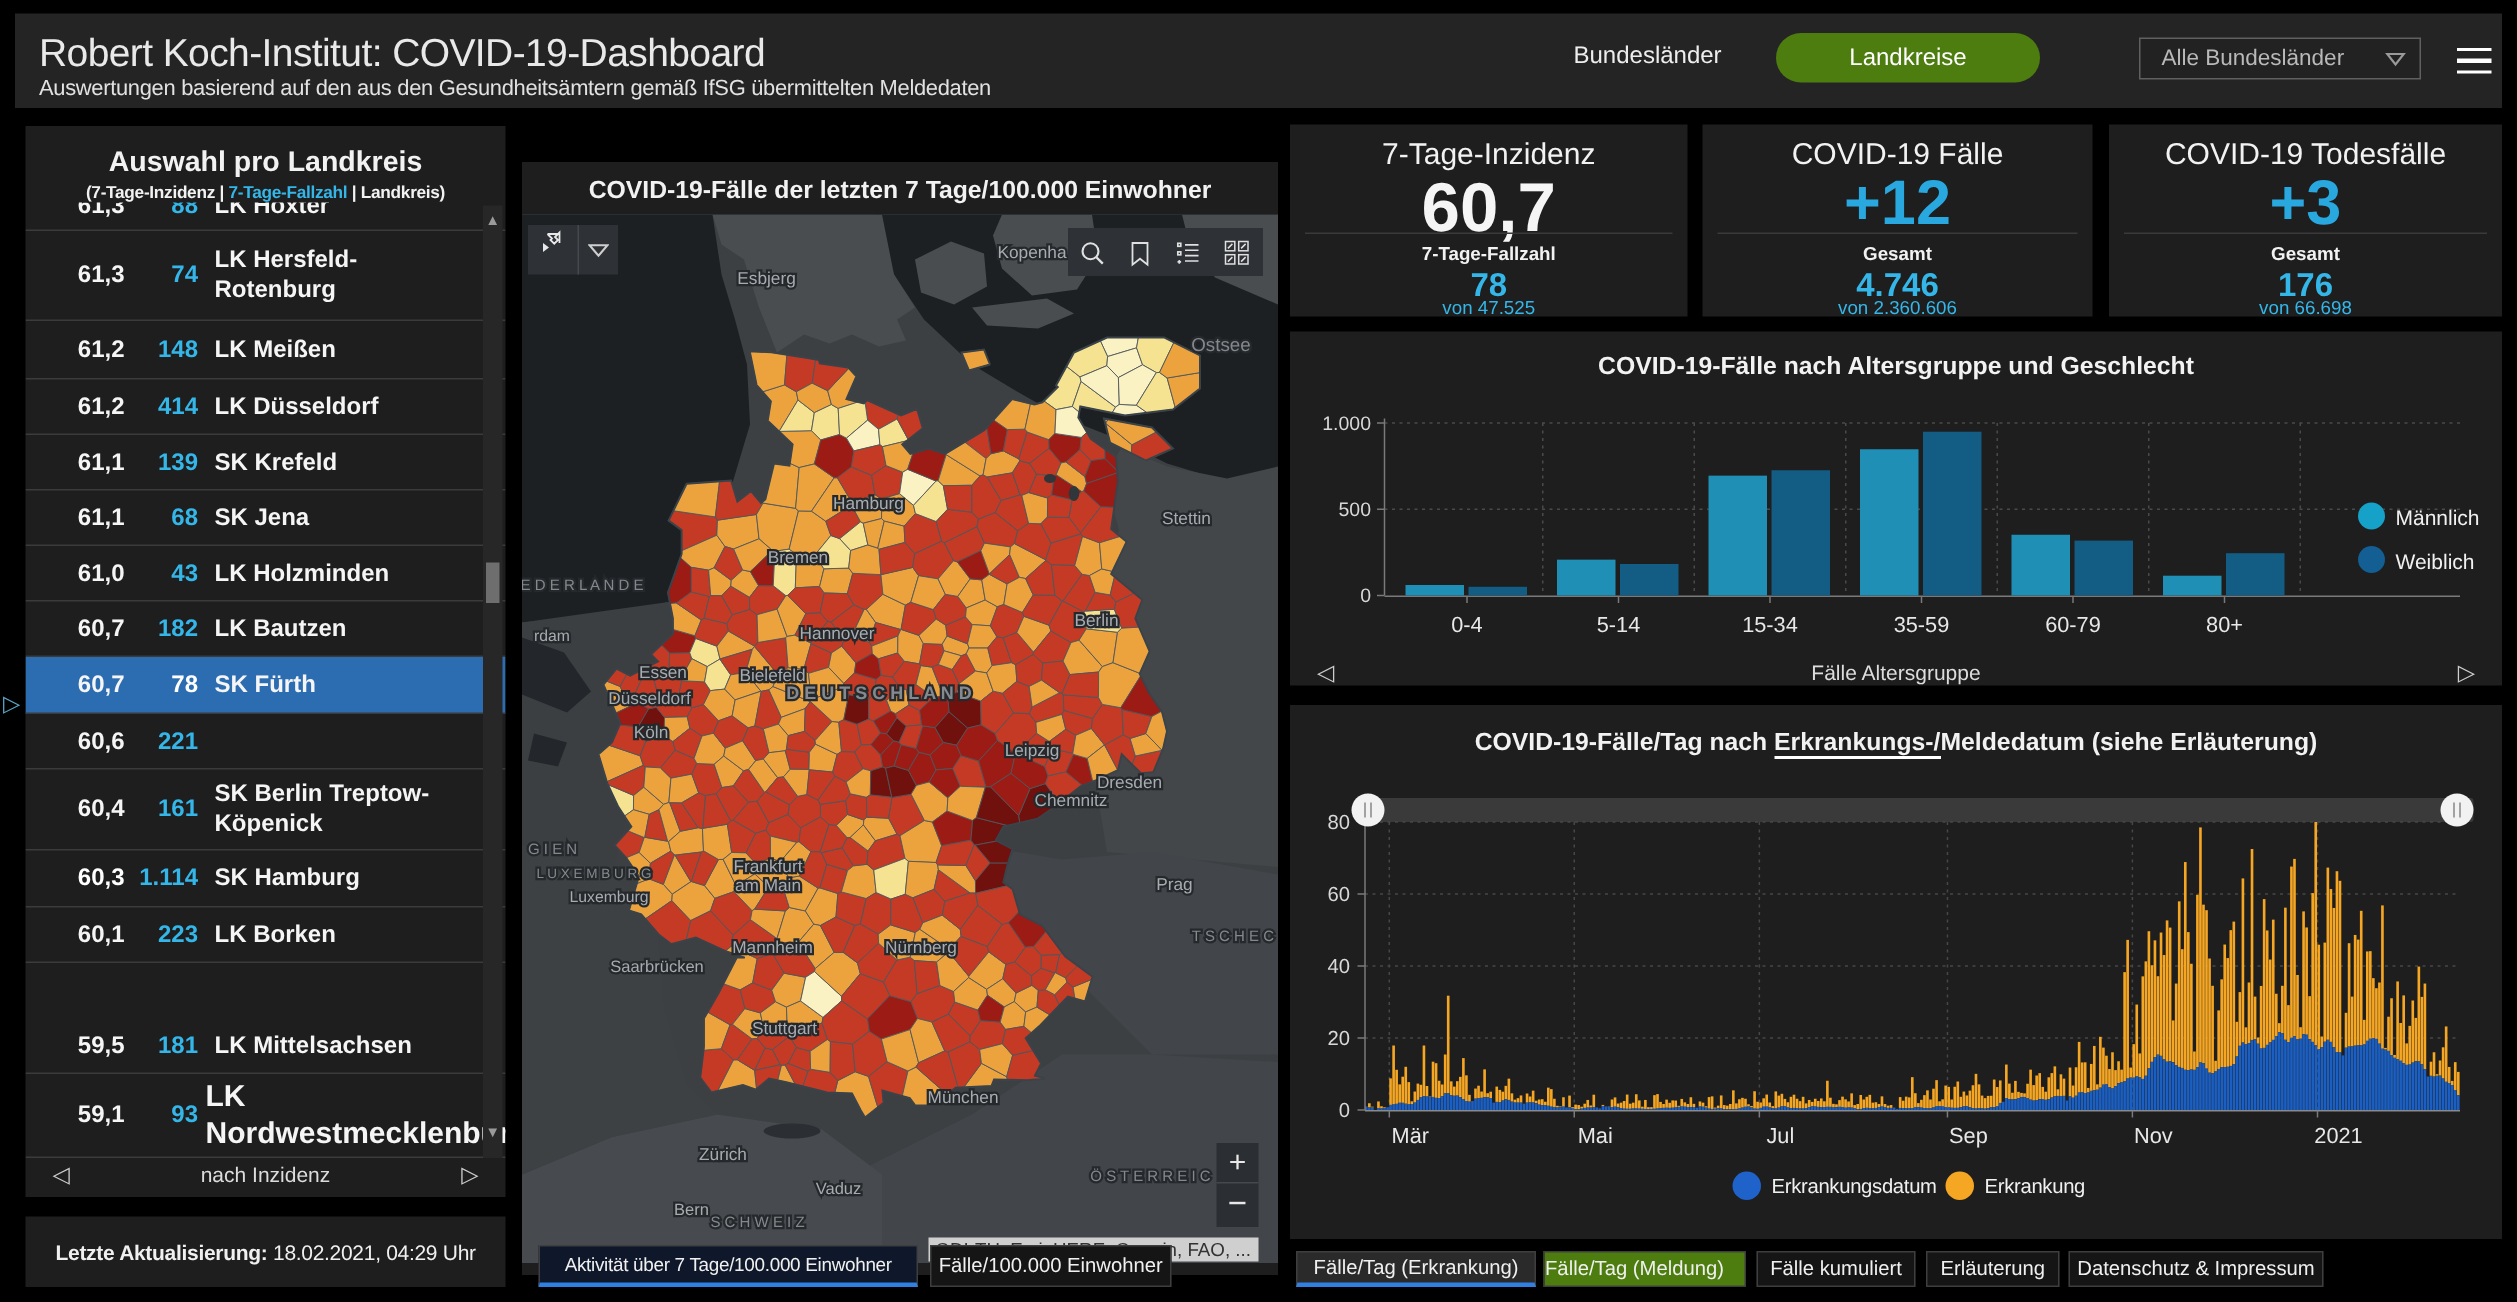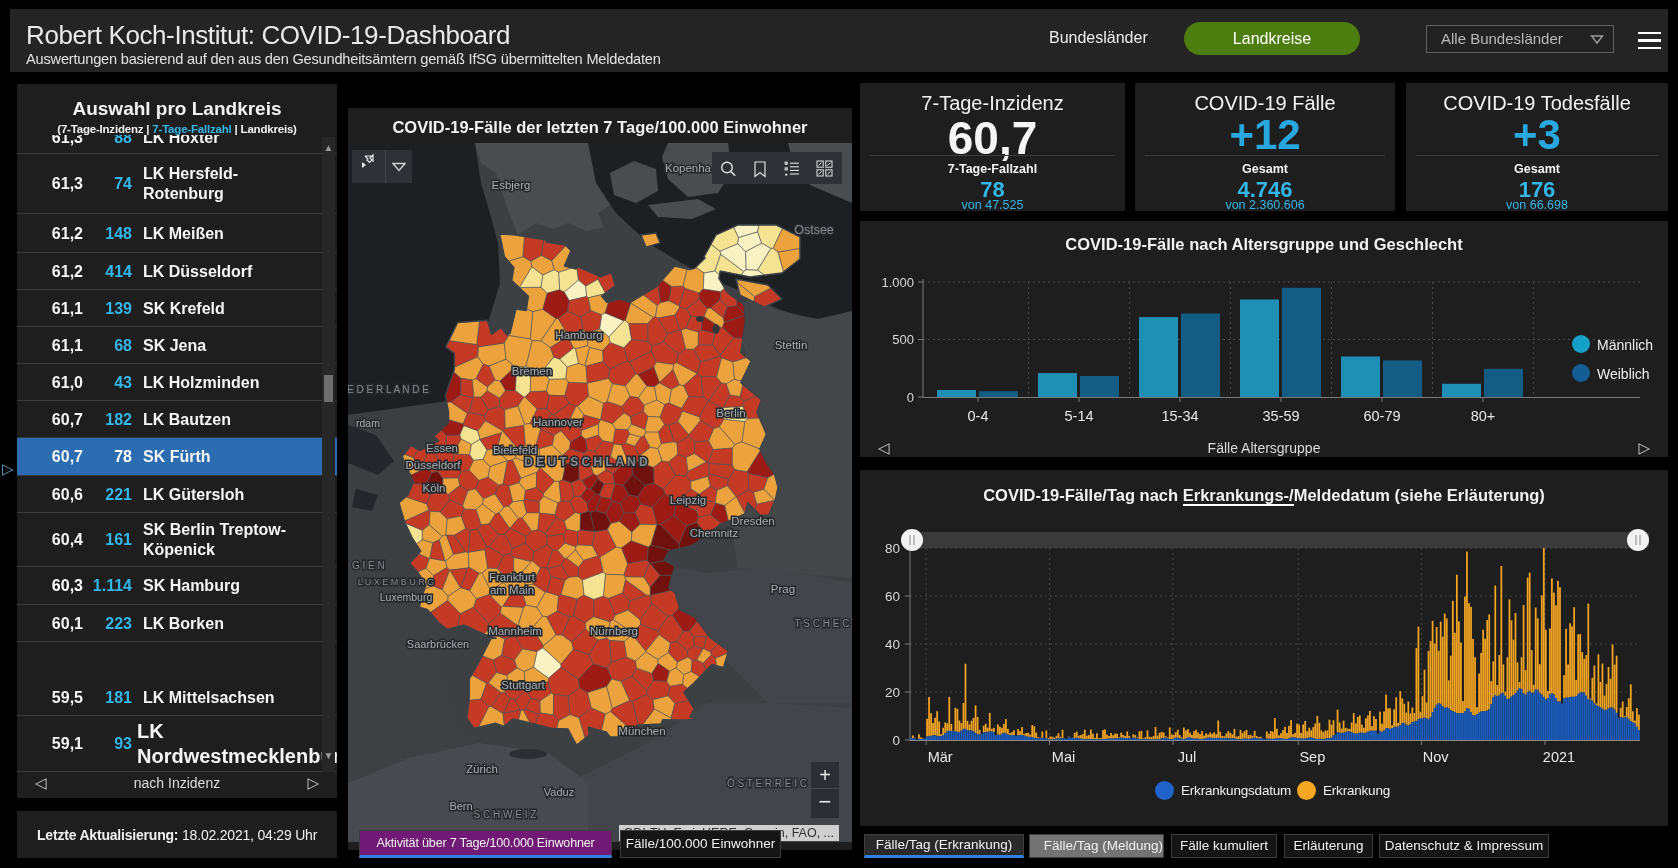--- a/index.html
+++ b/index.html
@@ -74,21 +74,20 @@
 <div style="position:absolute;left:126px;top:0;width:182px;height:37px;display:flex;align-items:center;font-size:16px;font-weight:bold;color:#f5f5f5;line-height:1.25;">LK Bautzen</div>
 </div>
 <div style="position:absolute;left:0;top:303px;width:320px;height:38px;background:#2c6cb0;border-bottom:1px solid #3b3b3b;">
 <div style="position:absolute;left:4px;top:0;width:62px;height:38px;display:flex;align-items:center;justify-content:flex-end;font-size:16px;font-weight:bold;color:#f5f5f5;">60,7</div>
 <div style="position:absolute;left:70px;top:0;width:45px;height:38px;display:flex;align-items:center;justify-content:flex-end;font-size:16px;font-weight:bold;color:#fff;">78</div>
 <div style="position:absolute;left:126px;top:0;width:182px;height:38px;display:flex;align-items:center;font-size:16px;font-weight:bold;color:#f5f5f5;line-height:1.25;">SK Fürth</div>
 </div>
 <div style="position:absolute;left:0;top:341px;width:320px;height:37px;border-bottom:1px solid #3b3b3b;">
 <div style="position:absolute;left:4px;top:0;width:62px;height:37px;display:flex;align-items:center;justify-content:flex-end;font-size:16px;font-weight:bold;color:#f5f5f5;">60,6</div>
 <div style="position:absolute;left:70px;top:0;width:45px;height:37px;display:flex;align-items:center;justify-content:flex-end;font-size:16px;font-weight:bold;color:#35b6e8;">221</div>
-<div style="position:absolute;left:126px;top:0;width:182px;height:37px;display:flex;align-items:center;font-size:16px;font-weight:bold;color:#f5f5f5;line-height:1.25;">LK Gütersloh</div>
 </div>
 <div style="position:absolute;left:0;top:378px;width:320px;height:54px;border-bottom:1px solid #3b3b3b;">
 <div style="position:absolute;left:4px;top:0;width:62px;height:54px;display:flex;align-items:center;justify-content:flex-end;font-size:16px;font-weight:bold;color:#f5f5f5;">60,4</div>
 <div style="position:absolute;left:70px;top:0;width:45px;height:54px;display:flex;align-items:center;justify-content:flex-end;font-size:16px;font-weight:bold;color:#35b6e8;">161</div>
 <div style="position:absolute;left:126px;top:0;width:182px;height:54px;display:flex;align-items:center;font-size:16px;font-weight:bold;color:#f5f5f5;line-height:1.25;">SK Berlin Treptow-<br>Köpenick</div>
 </div>
 <div style="position:absolute;left:0;top:432px;width:320px;height:38px;border-bottom:1px solid #3b3b3b;">
 <div style="position:absolute;left:4px;top:0;width:62px;height:38px;display:flex;align-items:center;justify-content:flex-end;font-size:16px;font-weight:bold;color:#ffffff;">60,3</div>
 <div style="position:absolute;left:70px;top:0;width:45px;height:38px;display:flex;align-items:center;justify-content:flex-end;font-size:16px;font-weight:bold;color:#35b6e8;">1.114</div>
 <div style="position:absolute;left:126px;top:0;width:182px;height:38px;display:flex;align-items:center;font-size:16px;font-weight:bold;color:#f5f5f5;line-height:1.25;">SK Hamburg</div>
@@ -685,21 +684,21 @@
             <rect x="9.8" y="1" width="6.2" height="6.2"></rect>
             <rect x="1" y="9.8" width="6.2" height="6.2"></rect>
             <rect x="9.8" y="9.8" width="6.2" height="6.2"></rect>
             <path d="M2.6 5.6 L5.6 2.6 M11.4 5.6 L14.4 2.6 M2.6 14.4 L5.6 11.4 M11.4 14.4 L14.4 11.4"></path>
           </g>
         </svg>
     </div>
   </div>
 </div>
 
-<div class="abs" style="left:359px;top:830px;width:253px;height:28px;background:#701a75;border:1px solid #3e3e3e;border-bottom:3px solid #2f80e0;text-align:center;line-height:24px;font-size:12.6px;letter-spacing:-0.2px;color:#f0f0f0;">Aktivität über 7 Tage/100.000 Einwohner</div>
+<div class="abs" style="left:359px;top:830px;width:253px;height:28px;background:#0f172a;border:1px solid #3e3e3e;border-bottom:3px solid #2f80e0;text-align:center;line-height:24px;font-size:12.6px;letter-spacing:-0.2px;color:#f0f0f0;">Aktivität über 7 Tage/100.000 Einwohner</div>
 <div class="abs" style="left:620px;top:830px;width:161px;height:28px;background:#151515;border:1px solid #3e3e3e;text-align:center;line-height:26px;font-size:13.5px;color:#f0f0f0;">Fälle/100.000 Einwohner</div>
 
 <div class="panel" style="left:860px;top:83px;width:265px;height:128px;">
   <div class="abs" style="left:0;top:9px;width:100%;text-align:center;font-size:20px;color:#f2f2f2;">7-Tage-Inzidenz</div>
   <div class="abs" style="left:0;top:28px;width:100%;text-align:center;font-size:46px;font-weight:bold;color:#f5f5f5;">60,7</div>
   <div class="abs" style="left:10px;top:72px;width:245px;border-top:1px solid #3a3a3a;"></div>
   <div class="abs" style="left:0;top:79px;width:100%;text-align:center;font-size:12.5px;font-weight:bold;color:#f2f2f2;">7-Tage-Fallzahl</div>
   <div class="abs" style="left:0;top:94px;width:100%;text-align:center;font-size:22px;font-weight:bold;color:#35b6e8;">78</div>
   <div class="abs" style="left:0;top:115px;width:100%;text-align:center;font-size:12.5px;color:#35b6e8;">von 47.525</div>
 </div>
@@ -1538,16 +1537,16 @@
 <line x1="776" y1="65" x2="776" y2="75" stroke="#999" stroke-width="1.2"></line>
 <line x1="780" y1="65" x2="780" y2="75" stroke="#999" stroke-width="1.2"></line>
 </svg>
   <div class="abs" style="left:295px;top:311px;width:19px;height:19px;border-radius:50%;background:#1f62c9;"></div>
   <div class="abs" style="left:321px;top:313px;font-size:13.5px;letter-spacing:-0.2px;color:#f0f0f0;">Erkrankungsdatum</div>
   <div class="abs" style="left:437px;top:311px;width:19px;height:19px;border-radius:50%;background:#f5a623;"></div>
   <div class="abs" style="left:463px;top:313px;font-size:13.5px;letter-spacing:-0.2px;color:#f0f0f0;">Erkrankung</div>
 </div>
 
 <div class="abs" style="left:864px;top:834px;width:160px;height:24px;background:#2a2a2a;border:1px solid #3e3e3e;border-bottom:3px solid #2f80e0;text-align:center;line-height:20px;font-size:13.5px;color:#f0f0f0;">Fälle/Tag (Erkrankung)</div>
-<div class="abs" style="left:1029px;top:834px;width:135px;height:24px;background:#737373;border:1px solid #3e3e3e;text-align:right;line-height:22px;font-size:13.5px;color:#f0f0f0;">Fälle/Tag (Meldung)</div>
+<div class="abs" style="left:1029px;top:834px;width:135px;height:24px;background:#4d7c0f;border:1px solid #3e3e3e;text-align:left;line-height:22px;font-size:13.5px;color:#f0f0f0;">Fälle/Tag (Meldung)</div>
 <div class="abs" style="left:1171px;top:834px;width:106px;height:24px;background:#151515;border:1px solid #3e3e3e;text-align:center;line-height:22px;font-size:13.5px;color:#f0f0f0;">Fälle kumuliert</div>
 <div class="abs" style="left:1284px;top:834px;width:89px;height:24px;background:#151515;border:1px solid #3e3e3e;text-align:center;line-height:22px;font-size:13.5px;color:#f0f0f0;">Erläuterung</div>
 <div class="abs" style="left:1379px;top:834px;width:170px;height:24px;background:#151515;border:1px solid #3e3e3e;text-align:center;line-height:22px;font-size:13.5px;color:#f0f0f0;">Datenschutz &amp; Impressum</div>
 
 </body></html>

